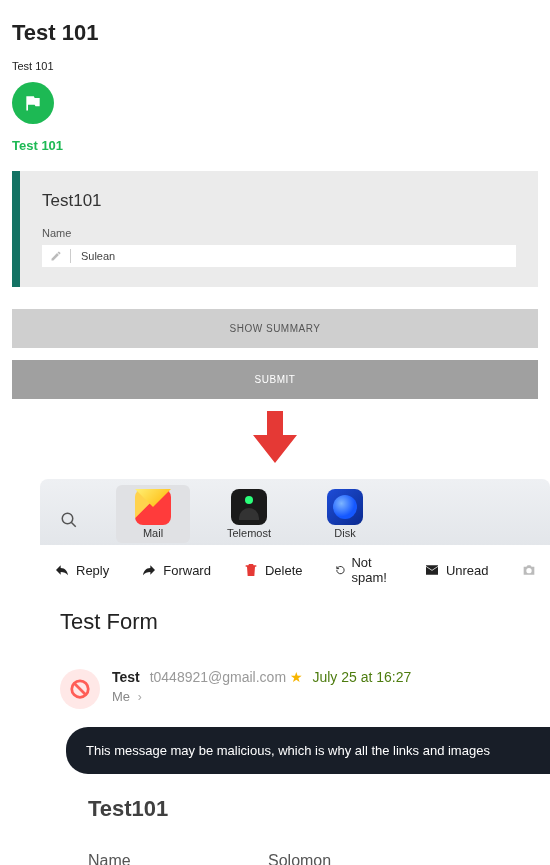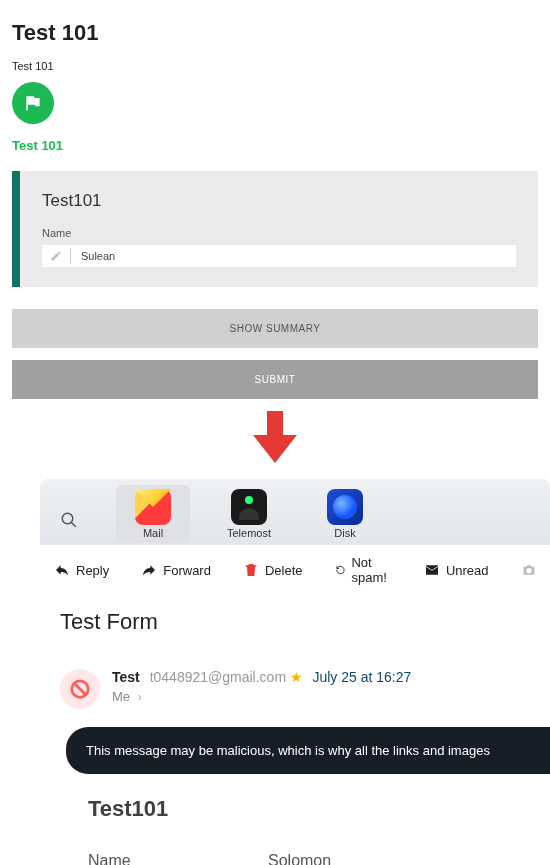--- a/index.html
+++ b/index.html
@@ -89,21 +89,21 @@
   .sender-row { display:flex; align-items:flex-start; gap:12px; }
   .avatar {
     width:40px; height:40px; border-radius:50%; background:#ffe8e7;
     display:flex; align-items:center; justify-content:center;
   }
   .avatar svg { width:22px; height:22px; stroke:#ff5e57; fill:none; stroke-width:3; }
   .sender-info { font-size:14px; }
   .sender-info .line1 { color:#999; }
   .sender-info .line1 b { color:#222; font-weight:600; margin-right:6px; }
   .star { color:#f7b500; }
-  .date { color:#0c4a6e; margin-left:6px; }
+  .date { color:#4d7c0f; margin-left:6px; }
   .line2 { color:#888; margin-top:4px; font-size:13px; }
   .chev { font-size:12px; color:#aaa; margin-left:4px; }
   
   .warning-bar {
     background:#181e28; color:#fff; font-size:13px;
     border-radius:22px 0 0 22px; padding:16px 20px; margin:18px 0 22px 0;
     margin-left: 6px; margin-right:-40px; 
     white-space:nowrap; overflow:hidden;
   }
   

